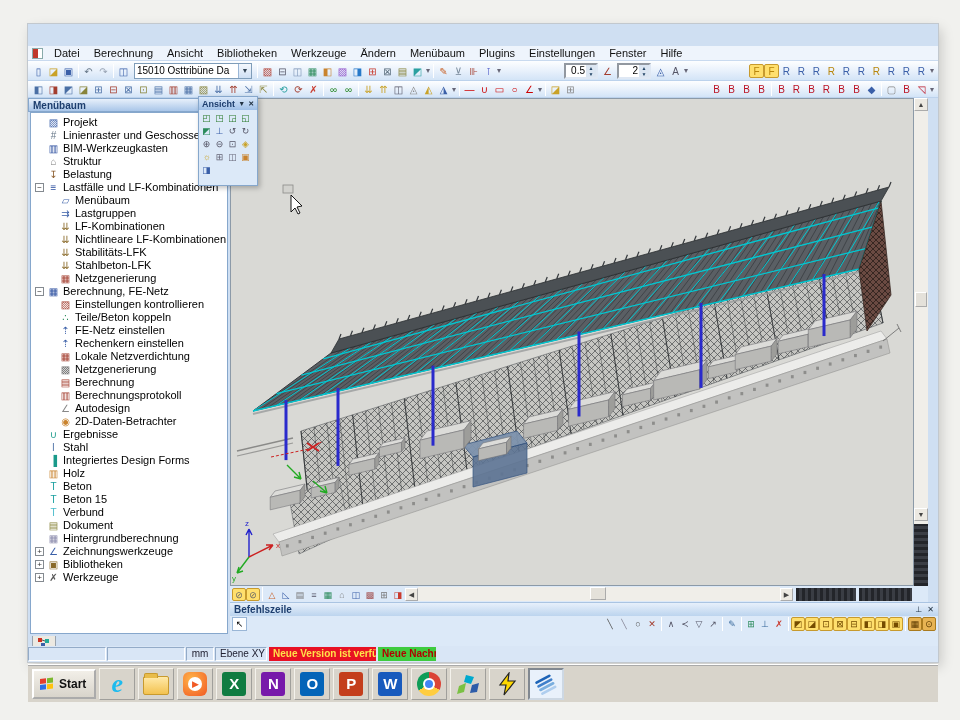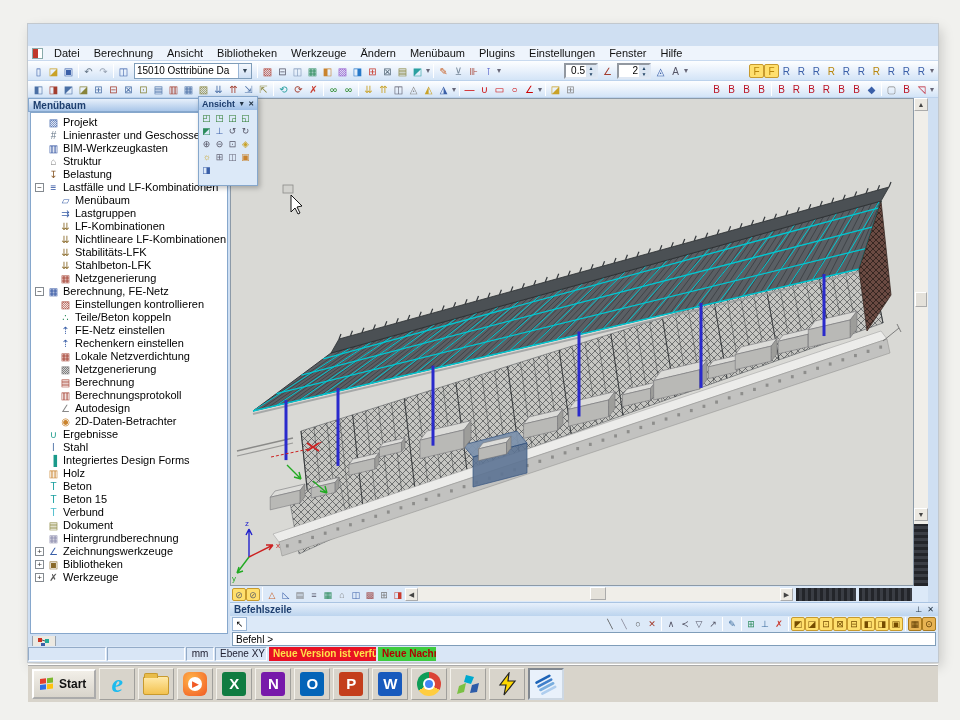--- a/index.html
+++ b/index.html
@@ -928,21 +928,20 @@
           <span class="ticon act" style="color: rgb(117, 76, 0);">⊠</span>
           <span class="ticon act" style="color: rgb(117, 76, 0);">⊟</span>
           <span class="ticon act" style="color: rgb(117, 76, 0);">◧</span>
           <span class="ticon act" style="color: rgb(117, 76, 0);">◨</span>
           <span class="ticon act" style="color: rgb(117, 76, 0);">▣</span>
           <i class="tsep"></i>
           <span class="ticon brn" style="color: rgb(92, 58, 0);">▦</span>
           <span class="ticon brn" style="color: rgb(92, 58, 0);">⊙</span>
         </span>
     </div>
-    <div class="cmdinput">Befehl &gt;</div>
   </div>
 
   <div class="statusbar">
     <span class="scell" style="width:78px"></span>
     <span class="scell" style="width:78px"></span>
     <span class="scell" style="width:28px;text-align:center">mm</span>
     <span class="scell" style="width:52px">Ebene XY</span>
     <span class="badge red">Neue Version ist verfügbar</span>
     <span class="badge green">Neue Nachricht</span>
   </div>

